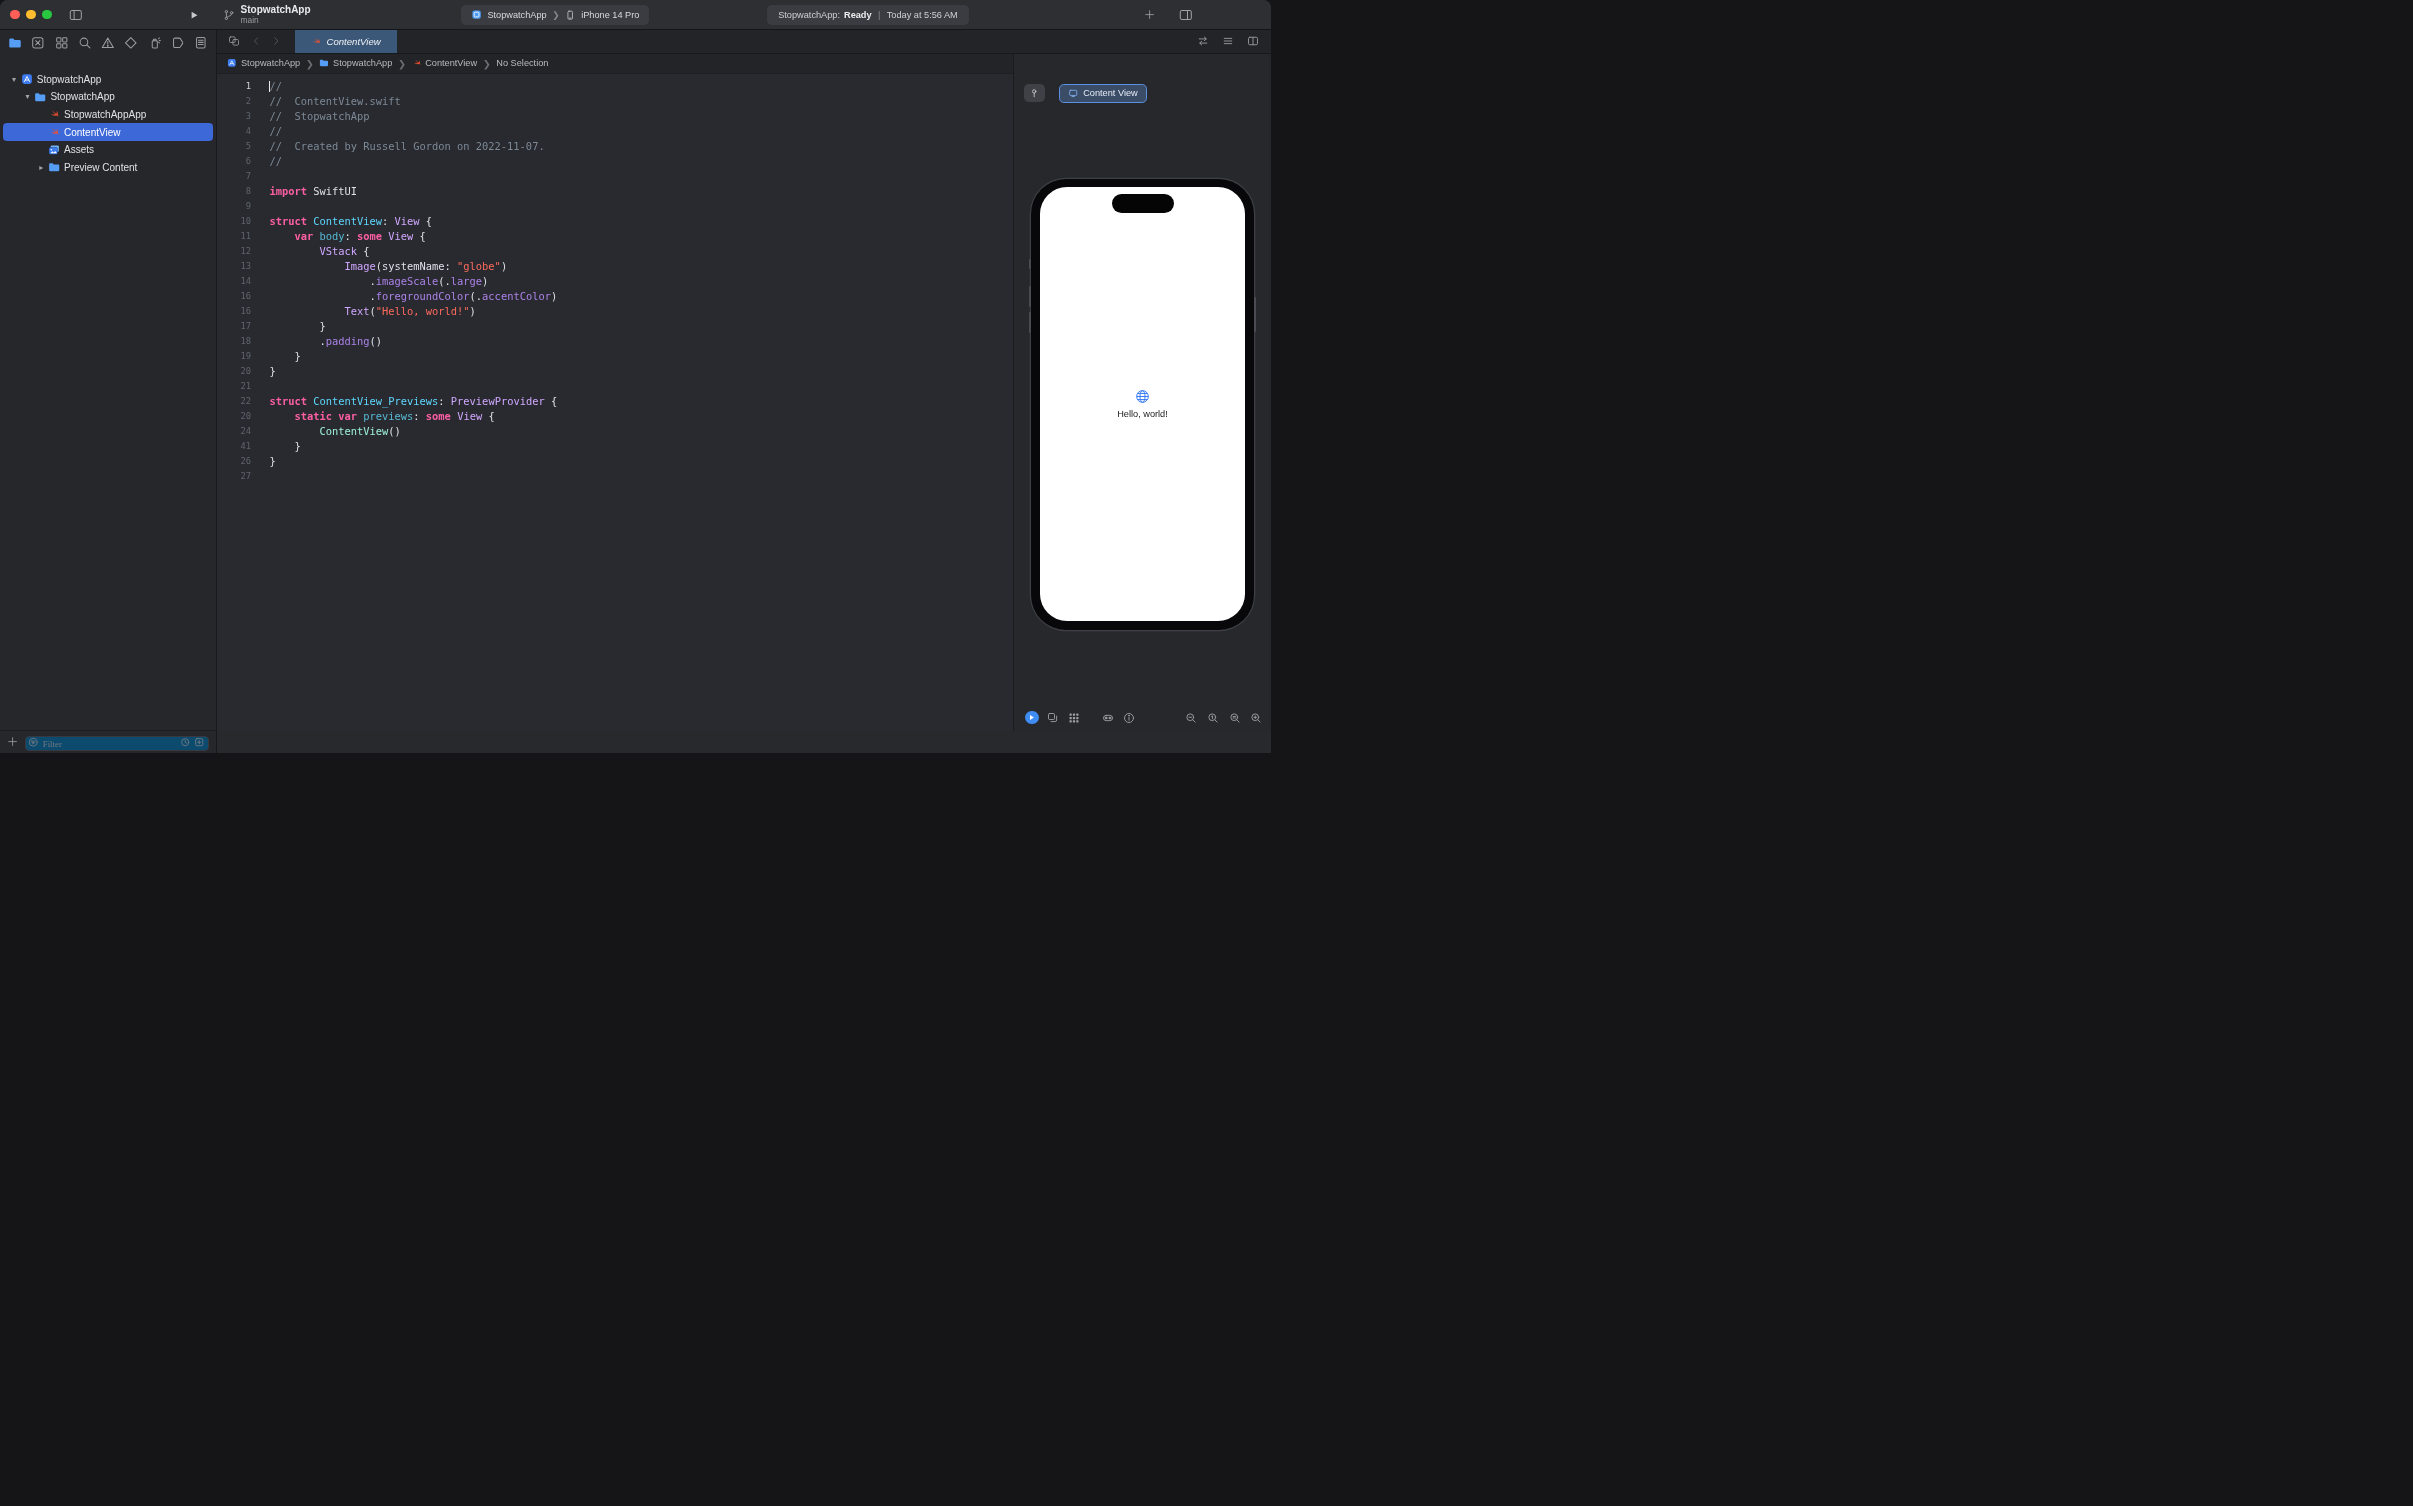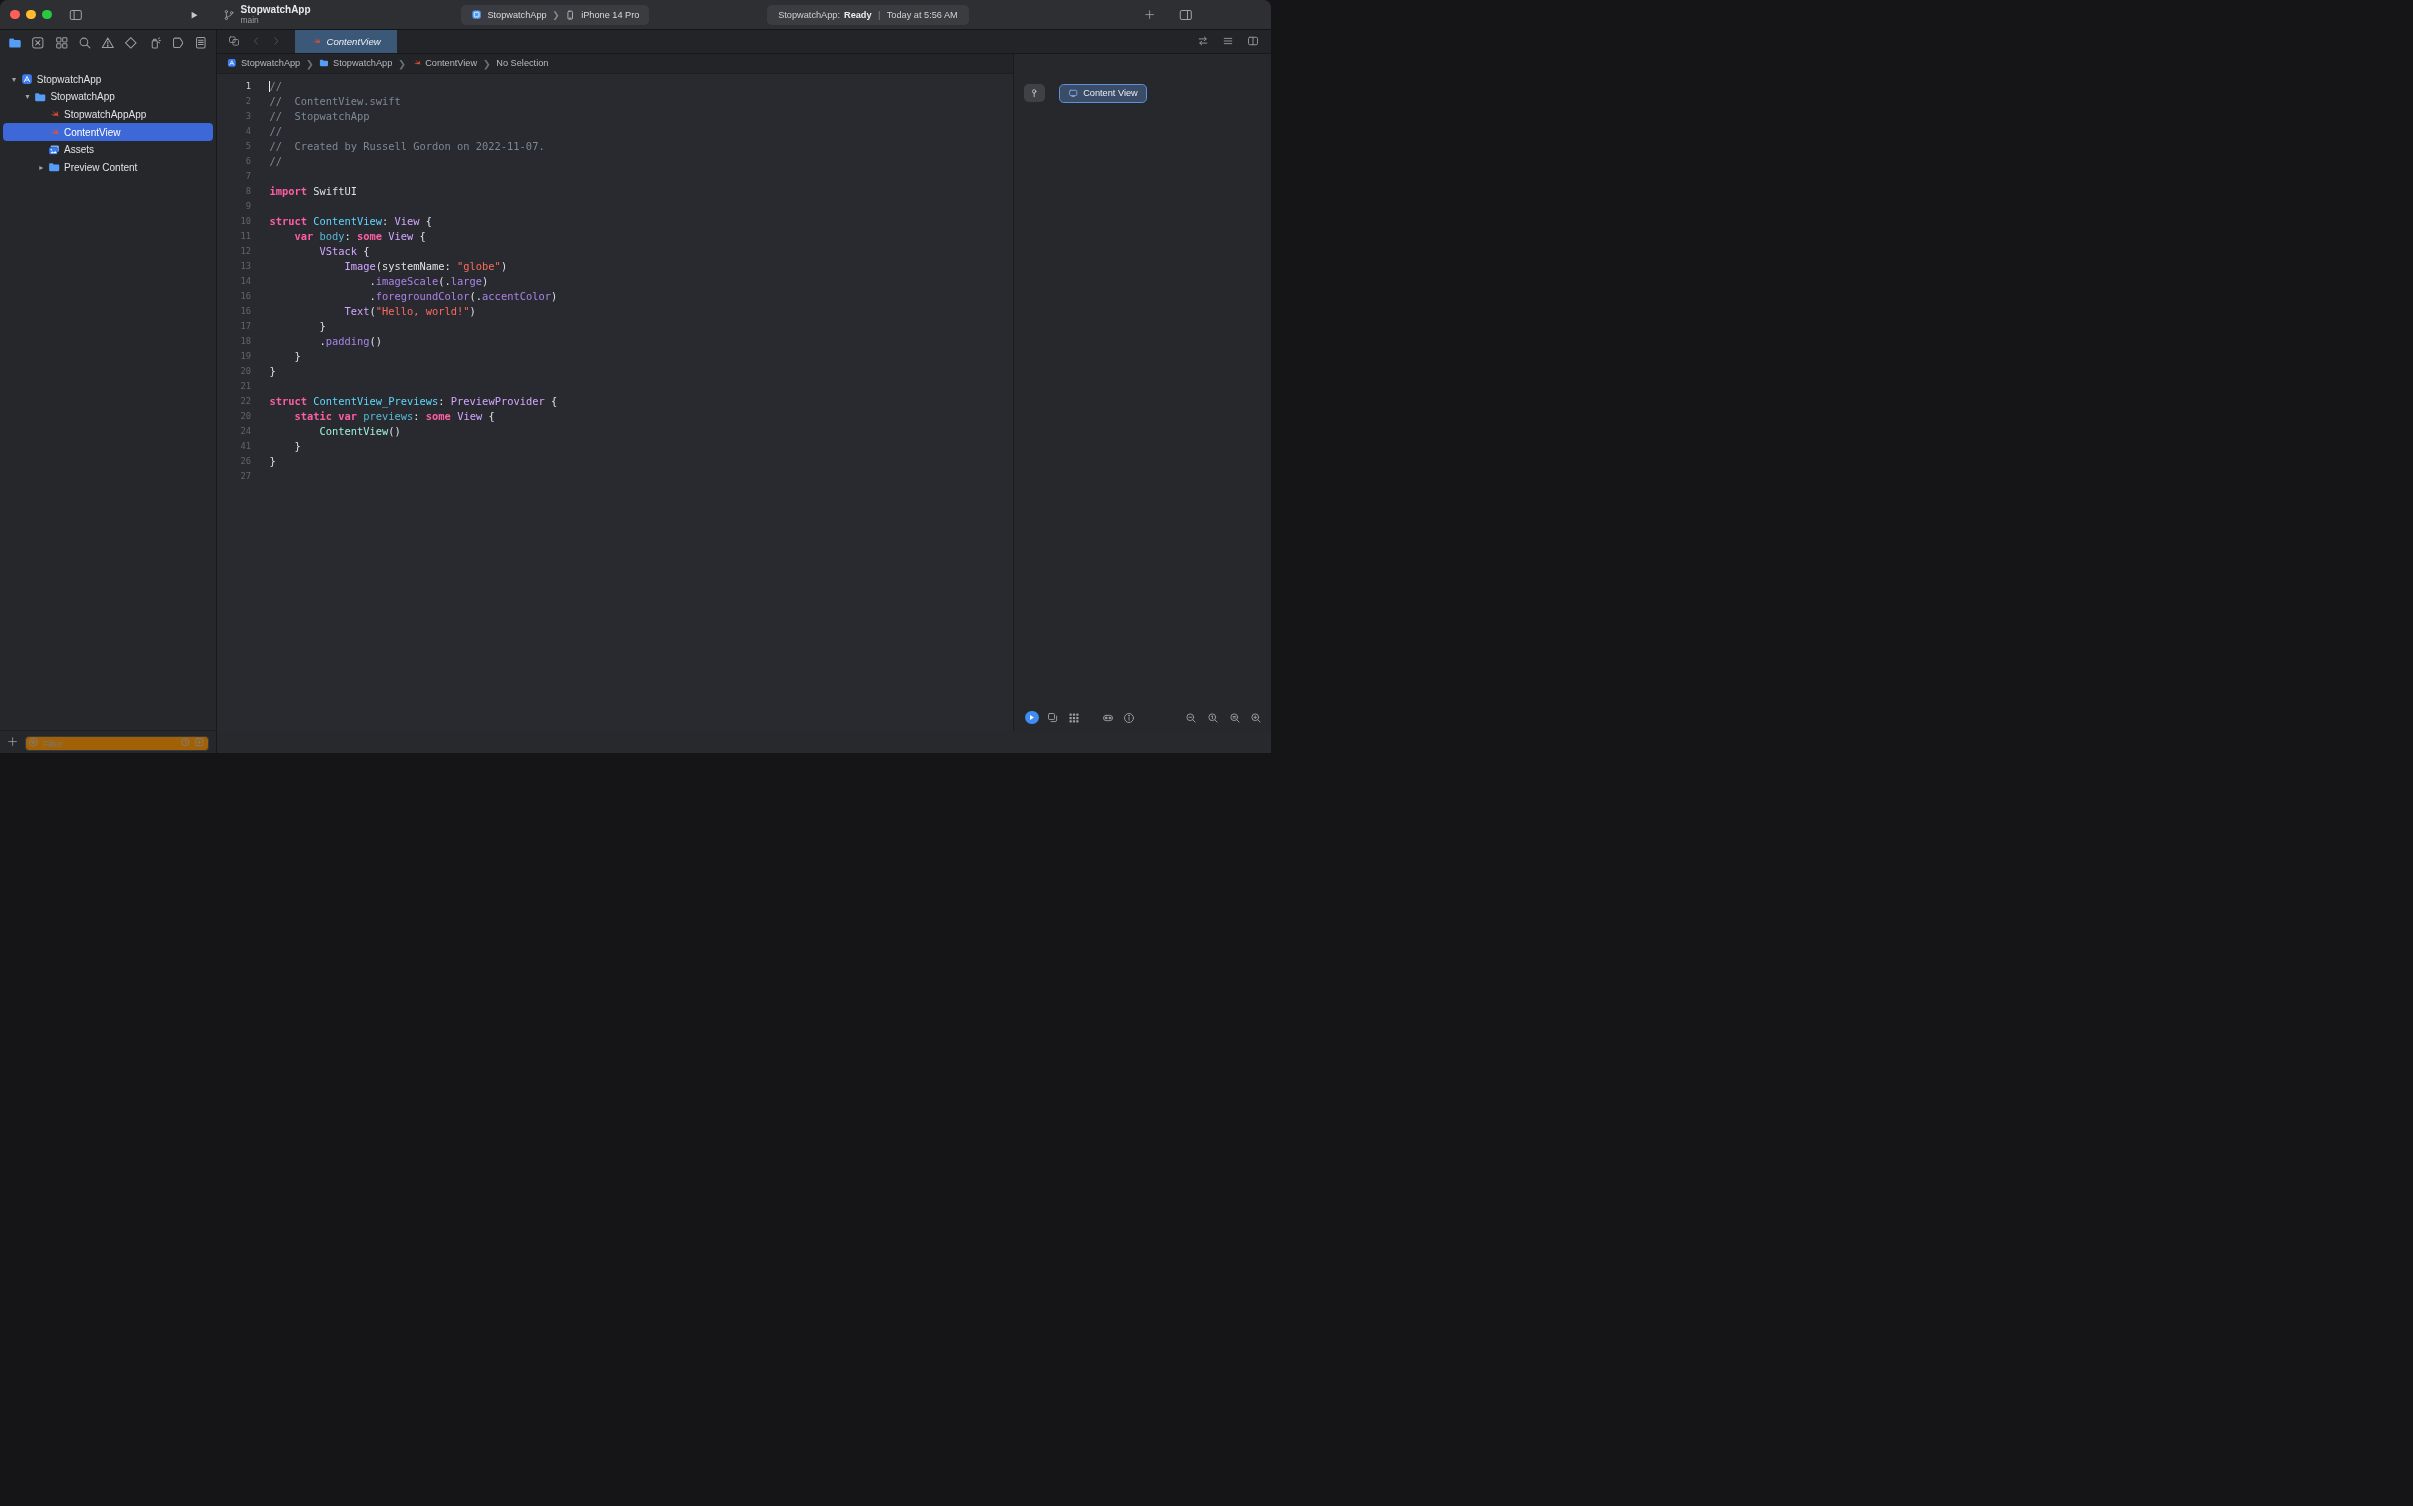--- a/index.html
+++ b/index.html
@@ -38,21 +38,21 @@
   .nav-tool.active{color:#4d9bf5}
   .file-tree{margin-top:15px}
   .tree-row{height:17.6px;display:flex;align-items:center;font-size:10px;color:#dfe1e5;margin:0 3.2px;border-radius:4px;white-space:nowrap}
   .tree-row.selected{background:#3d68d8;color:#fff}
   .chev{width:12px;text-align:center;color:#9fa2a8;font-size:8px;flex:none}
   .tree-row .icon{width:12px;height:12px;margin:0 4px 0 0.8px;flex:none}
   .nav-filterbar{position:absolute;left:0;right:0;bottom:0;height:23px;display:flex;align-items:center;padding:0 7.2px;gap:6.4px;border-top:0.8px solid #1d1e21;background:#26272b}
   #nav-add{width:11.2px;height:11.2px;color:#9b9da3}
   .filter-wrap{position:relative;flex:1;height:15px}
   .filter-lead{position:absolute;left:3.2px;top:2.4px;width:10.4px;height:10.4px;color:#7f8187}
-  .filter-input{width:100%;height:100%;background:#a16207;border:0.8px solid #383940;border-radius:4px;color:#c9cbcf;font-size:8.8px;padding:0 29px 0 17px;outline:none;font-family:Liberation Sans, sans-serif}
+  .filter-input{width:100%;height:100%;background:#0c4a6e;border:0.8px solid #383940;border-radius:4px;color:#c9cbcf;font-size:8.8px;padding:0 29px 0 17px;outline:none;font-family:Liberation Serif, serif}
   .filter-input::placeholder{color:#76787f}
   .filter-trail{position:absolute;right:4px;top:2.4px;display:flex;gap:4px}
   .filter-trail .icon{width:10.4px;height:10.4px;color:#7f8187}
 
   
   .main{position:absolute;left:217px;top:29.5px;right:0;bottom:22.3px}
   .tabbar{position:absolute;top:0;left:0;right:0;height:24px;background:#232428;border-bottom:0.8px solid #18191c;display:flex;align-items:stretch}
   .tab-left{display:flex;align-items:center;gap:10.4px;padding:0 6.4px 0 11.2px}
   .tab-left .icon{width:12px;height:12px;color:#8f9197}
   .tab-left .chev-nav{width:10.4px;height:12px;color:#5c5e64}
@@ -464,20 +464,37 @@
         <div class="cv-btn">
           <span class="icon">
               <svg viewBox="0 0 16 16" fill="none" stroke="currentColor" stroke-width="1.2" stroke-linecap="round" stroke-linejoin="round">
                 <rect x="2.5" y="3.5" width="11" height="8" rx="1.5"></rect>
                 <line x1="6" y1="13.2" x2="10" y2="13.2"></line>
               </svg>
             </span>
           <span>Content View</span>
         </div>
 
+        <div class="phone">
+          <span class="phone-btn" style="left:-2.4px;top:80px;height:10.4px"></span>
+          <span class="phone-btn" style="left:-2.4px;top:107px;height:21px"></span>
+          <span class="phone-btn" style="left:-2.4px;top:133px;height:21px"></span>
+          <span class="phone-btn" style="right:-2.4px;top:118px;height:35px"></span>
+          <div class="screen">
+            <div class="island"></div>
+            <span class="icon globe">
+                <svg viewBox="0 0 16 16" fill="none" stroke="currentColor" stroke-width="1.05">
+                  <circle cx="8" cy="8" r="6.2"></circle>
+                  <ellipse cx="8" cy="8" rx="2.7" ry="6.2"></ellipse>
+                  <path d="M1.8 8 h12.4 M2.7 4.7 h10.6 M2.7 11.3 h10.6"></path>
+                </svg>
+              </span>
+            <span class="hello">Hello, world!</span>
+          </div>
+        </div>
 
         <div class="canvas-ctls">
           <span class="ctl-group" id="ctl-left">
               <span class="canvas-ctl active">
                 <svg viewBox="0 0 16 16">
                   <path d="M4.5 2.5 L13 8 L4.5 13.5 Z" fill="currentColor"></path>
                 </svg>
               </span>
               <span class="canvas-ctl">
                 <svg viewBox="0 0 16 16" fill="none" stroke="currentColor" stroke-width="1.2" stroke-linecap="round" stroke-linejoin="round">

